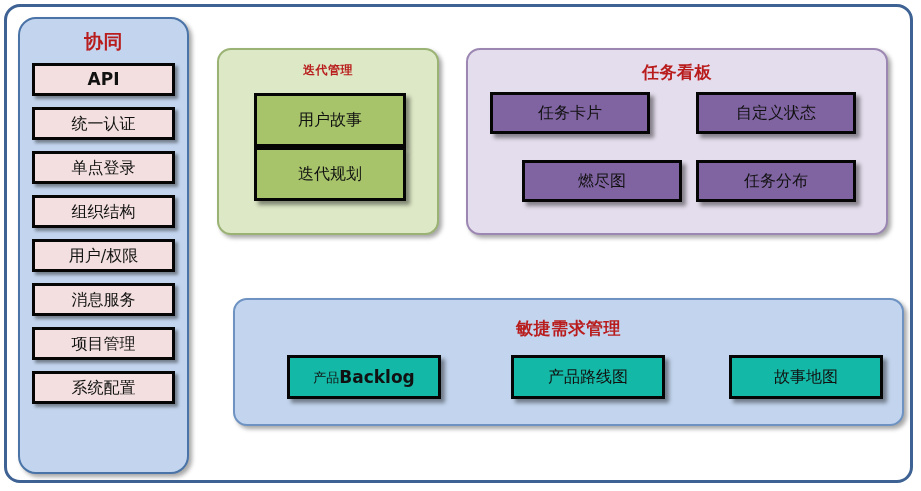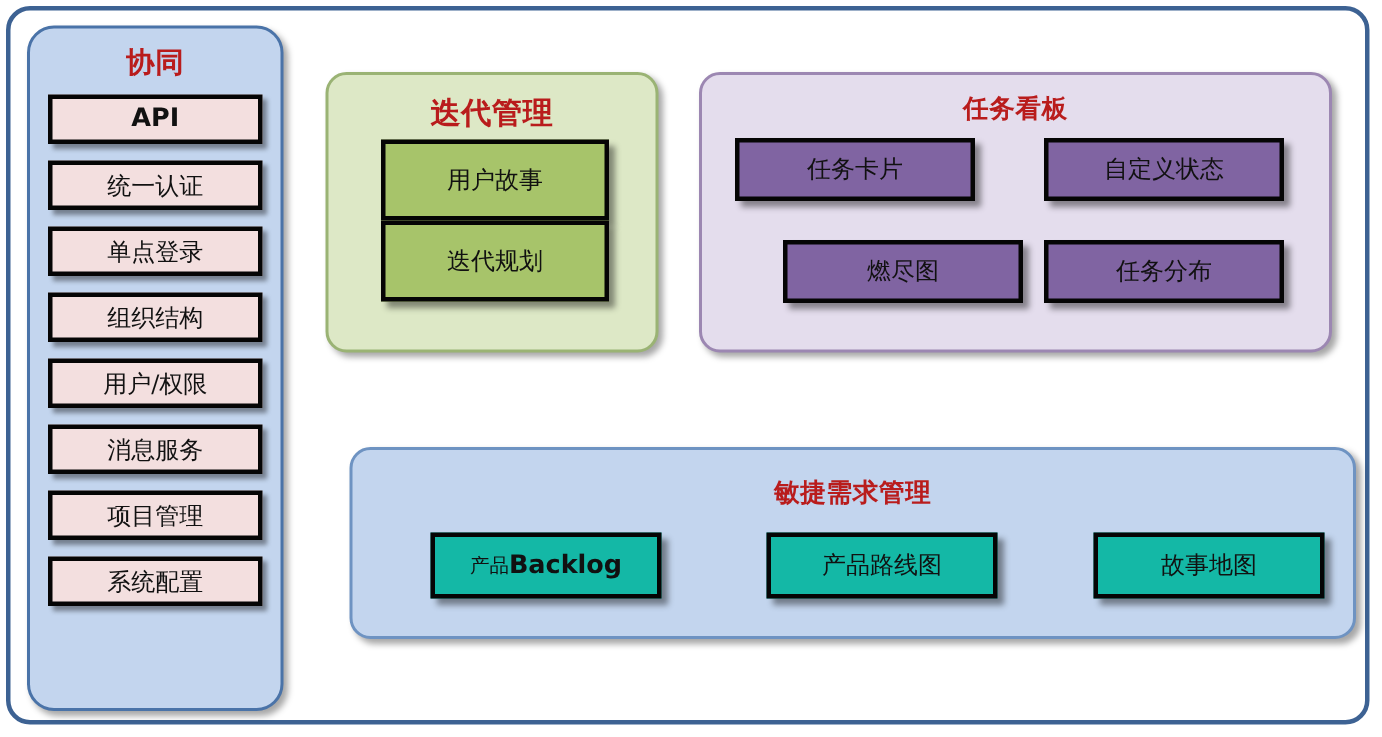--- a/index.html
+++ b/index.html
@@ -97,21 +97,21 @@
   .iteration {
     left: 217px;
     top: 48px;
     width: 222px;
     height: 187px;
     background: #dde8c6;
     border: 2px solid #9ab374;
   }
   .iteration .group-title {
     top: 12px;
-    font-size: 20px;
+    font-size: 12px;
   }
   .chip {
     position: absolute;
     box-sizing: border-box;
     border: 3px solid #050505;
     display: flex;
     align-items: center;
     justify-content: center;
     box-shadow: 4px 4px 4px rgba(0,0,0,0.42);
     font-family: "DejaVu Serif", "Liberation Serif", serif;

